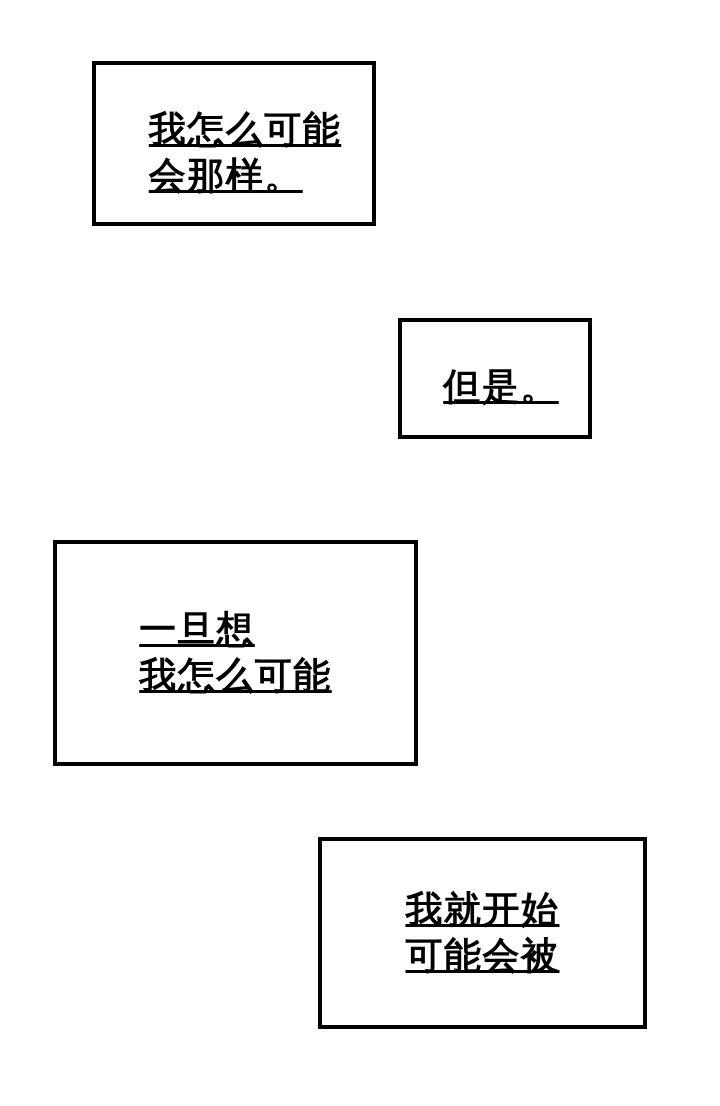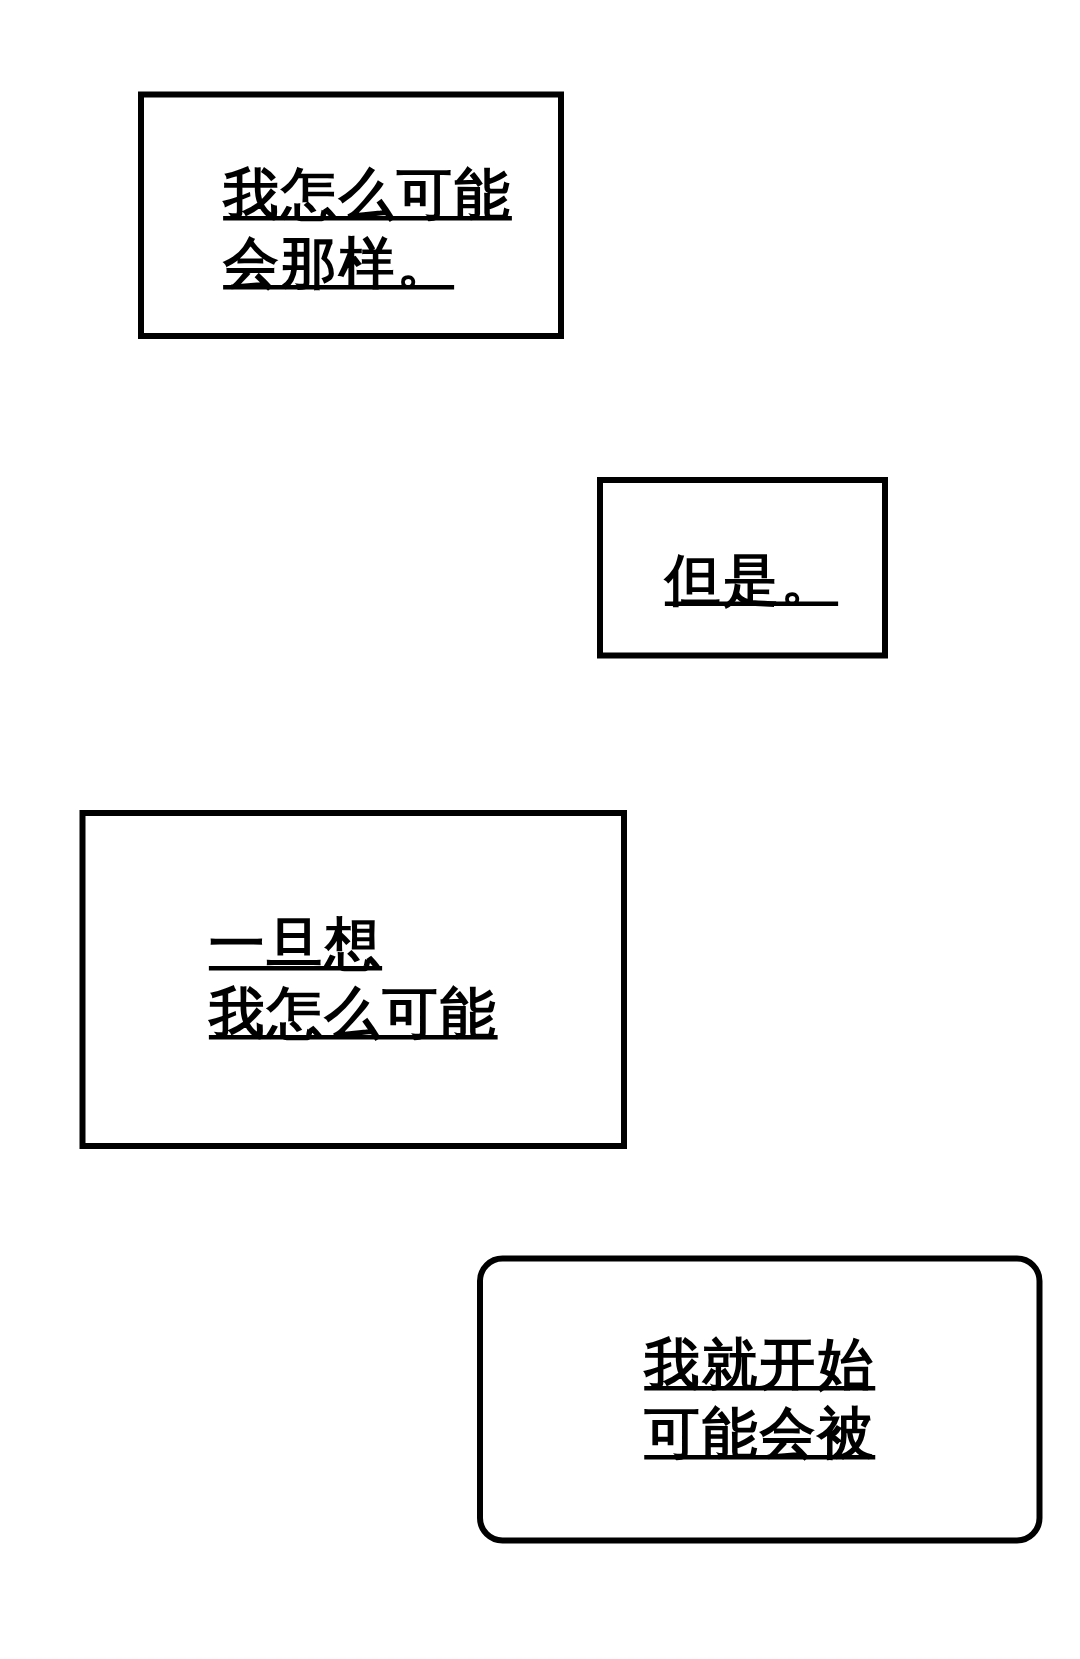--- a/index.html
+++ b/index.html
@@ -31,21 +31,21 @@
     font-size: 37px;
     line-height: 46px;
     letter-spacing: 1.5px;
     text-align: left;
     white-space: nowrap;
   }
   
   .panel-1 { left: 92px;  top: 61px;  width: 284px; height: 165px; padding-left: 22px; padding-top: 18px; }
   .panel-2 { left: 398px; top: 318px; width: 194px; height: 121px; padding-left: 12px; padding-top: 16px; }
   .panel-3 { left: 53px;  top: 540px; width: 365px; height: 226px; }
-  .panel-4 { left: 318px; top: 837px; width: 377px; height: 192px; border-radius: 17px; }
+  .panel-4 { left: 318px; top: 837px; width: 329px; height: 192px; }
 </style>
 </head>
 <body>
 
 <div class="comic-page">
 
   <div class="caption-box panel-1">
     <div class="caption-text">
       <div>我怎么可能</div>
       <div>会那样。</div>

